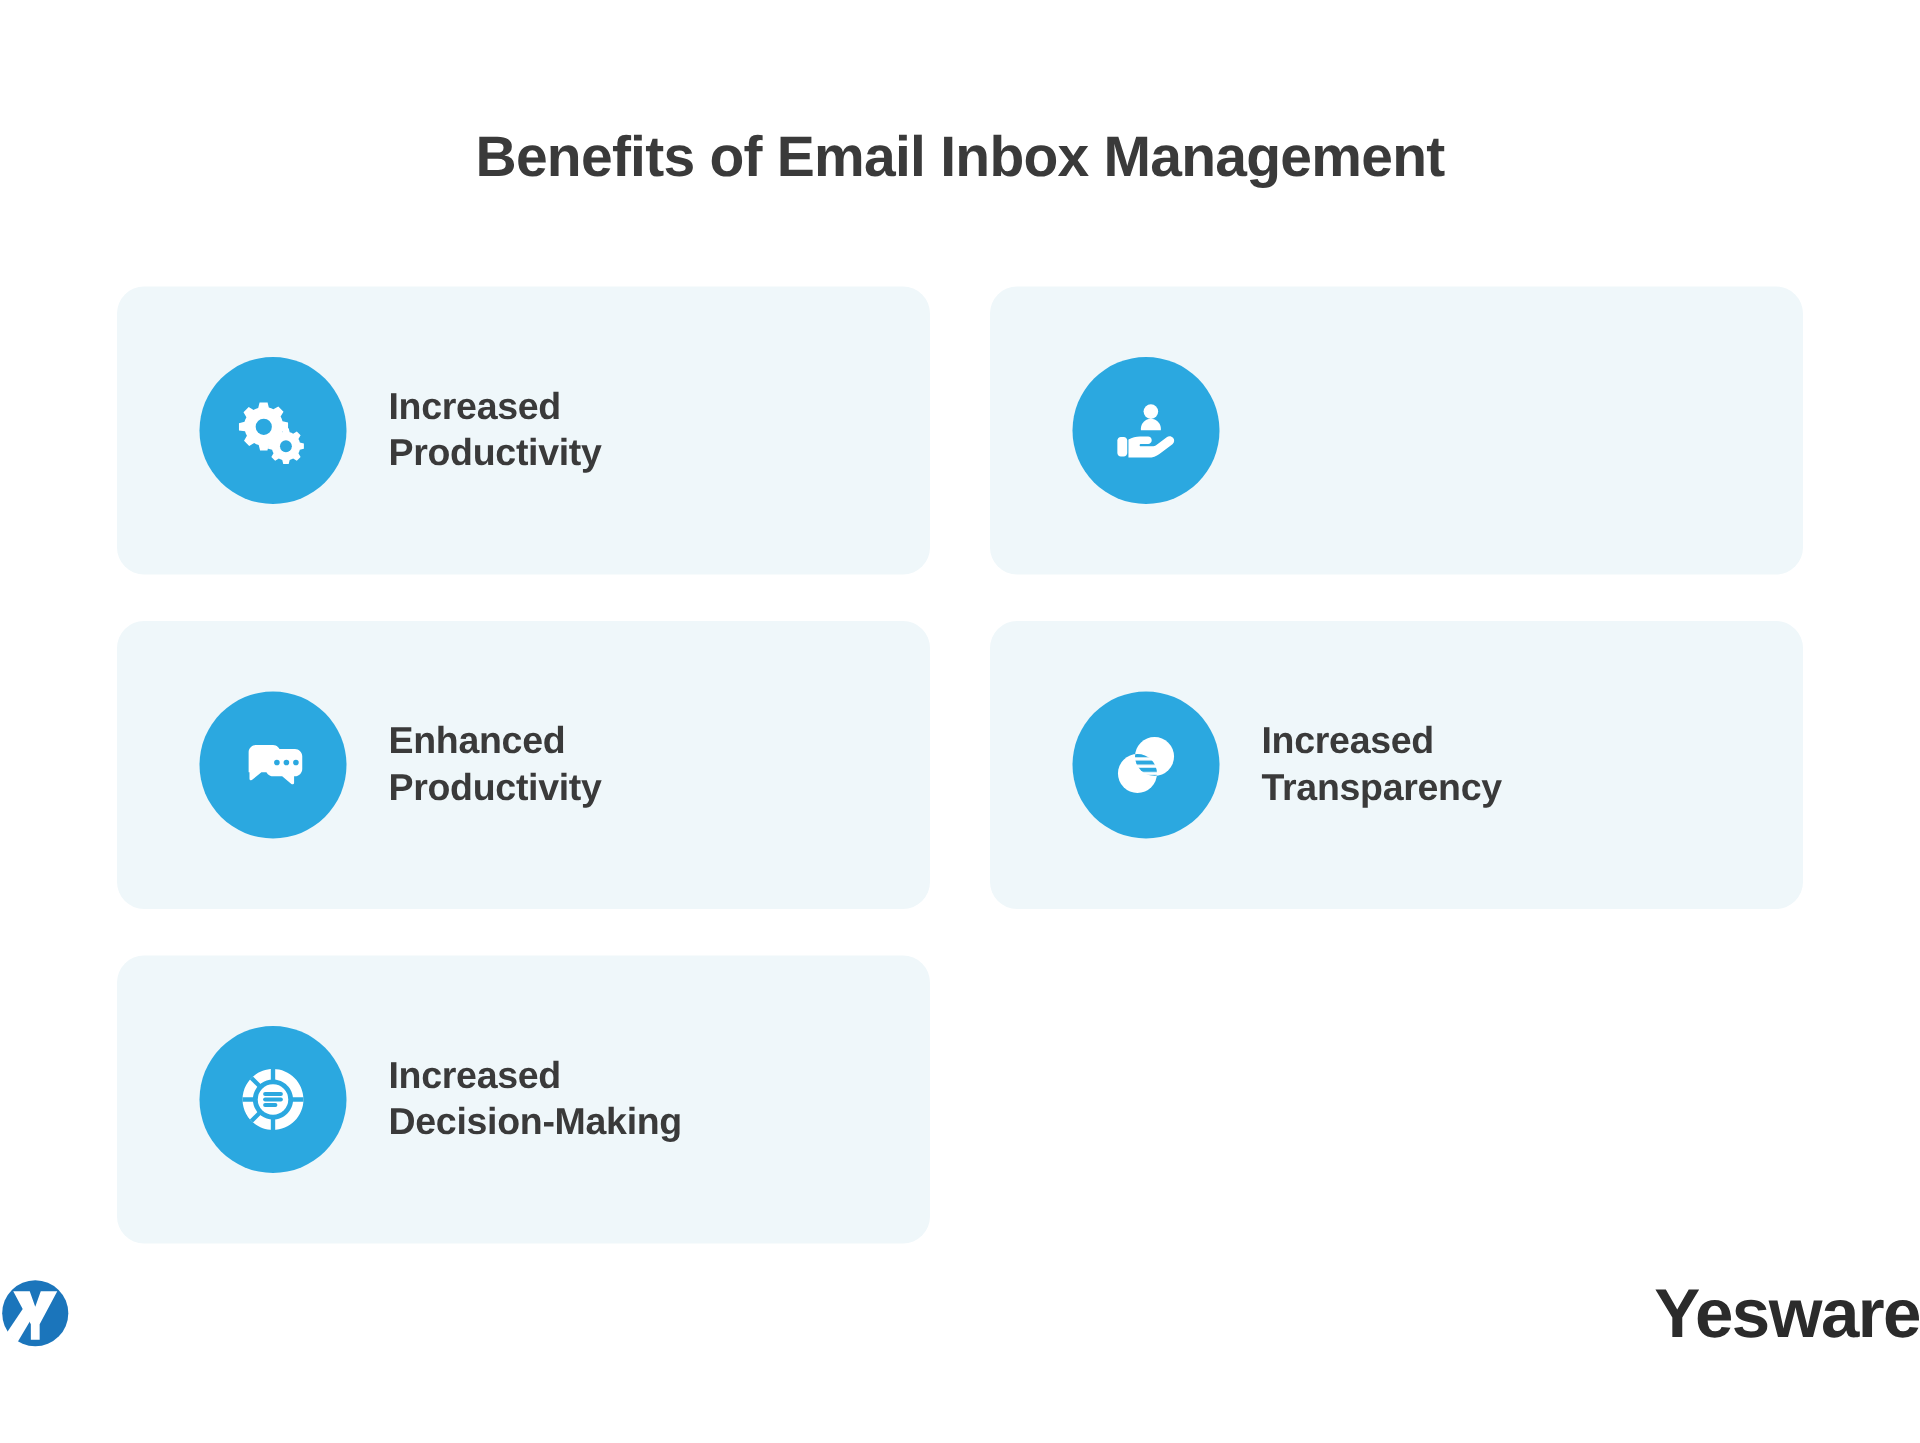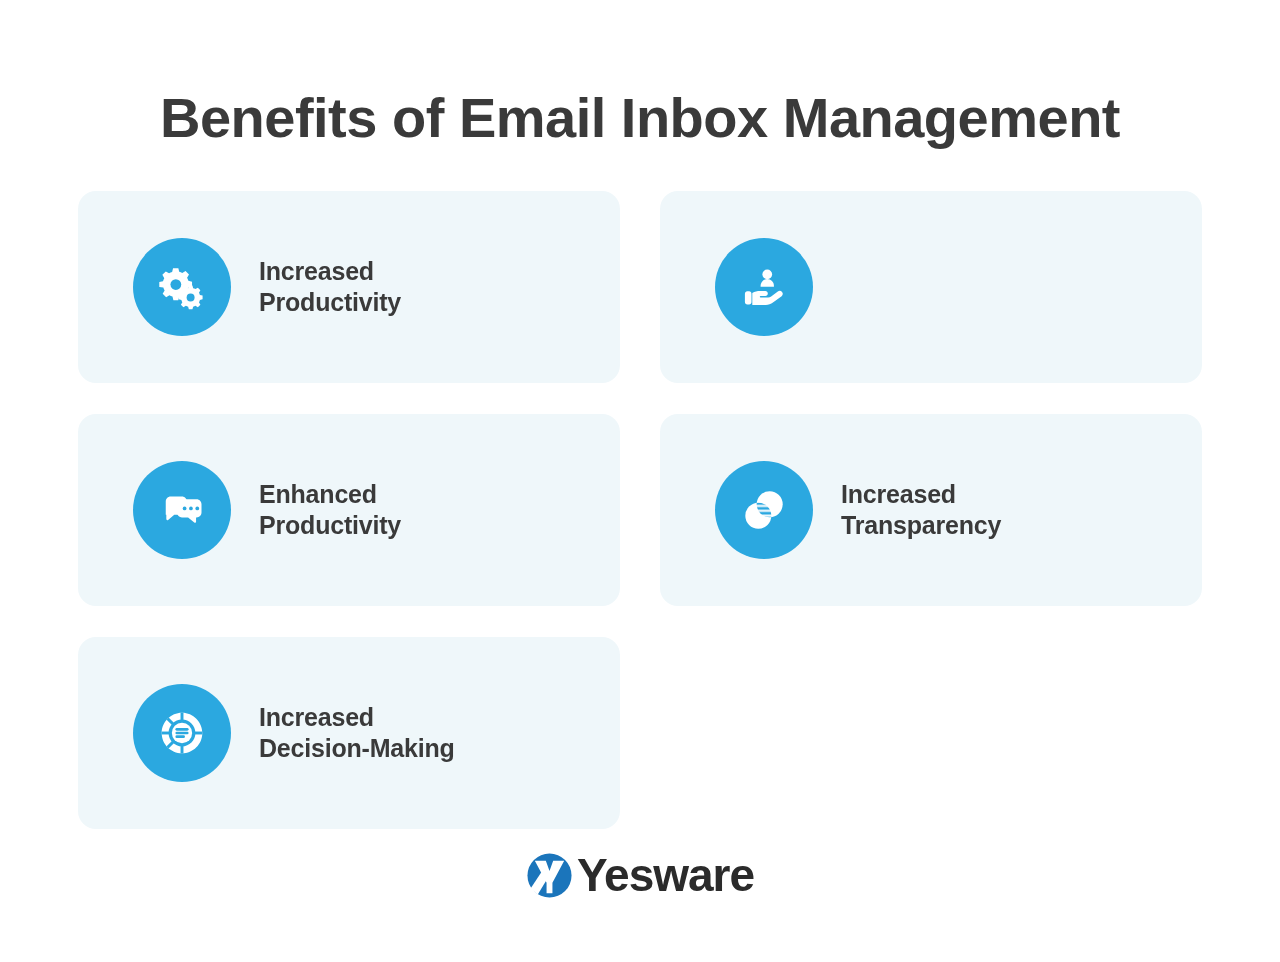--- a/index.html
+++ b/index.html
@@ -23,21 +23,21 @@
     box-sizing: border-box;
   }
 
   
   .title {
     position: absolute;
     left: 0;
     top: 50px;
     width: 1280px;
     text-align: center;
-    font-size: 56px;
+    font-size: 38px;
     line-height: 60px;
     font-weight: 700;
     letter-spacing: -0.5px;
     color: #3a3a3a;
     white-space: nowrap;
   }
 
   
   .grid {
     position: absolute;
@@ -83,21 +83,21 @@
   }
 
   
   .footer {
     position: absolute;
     left: 0;
     top: 852px;
     width: 1280px;
     display: flex;
     align-items: center;
-    justify-content: center;
+    justify-content: space-between;
   }
   .logo-mark {
     width: 47px;
     height: 47px;
     margin-right: 4px;
   }
   .logo-text {
     font-size: 46px;
     line-height: 47px;
     font-weight: 700;

